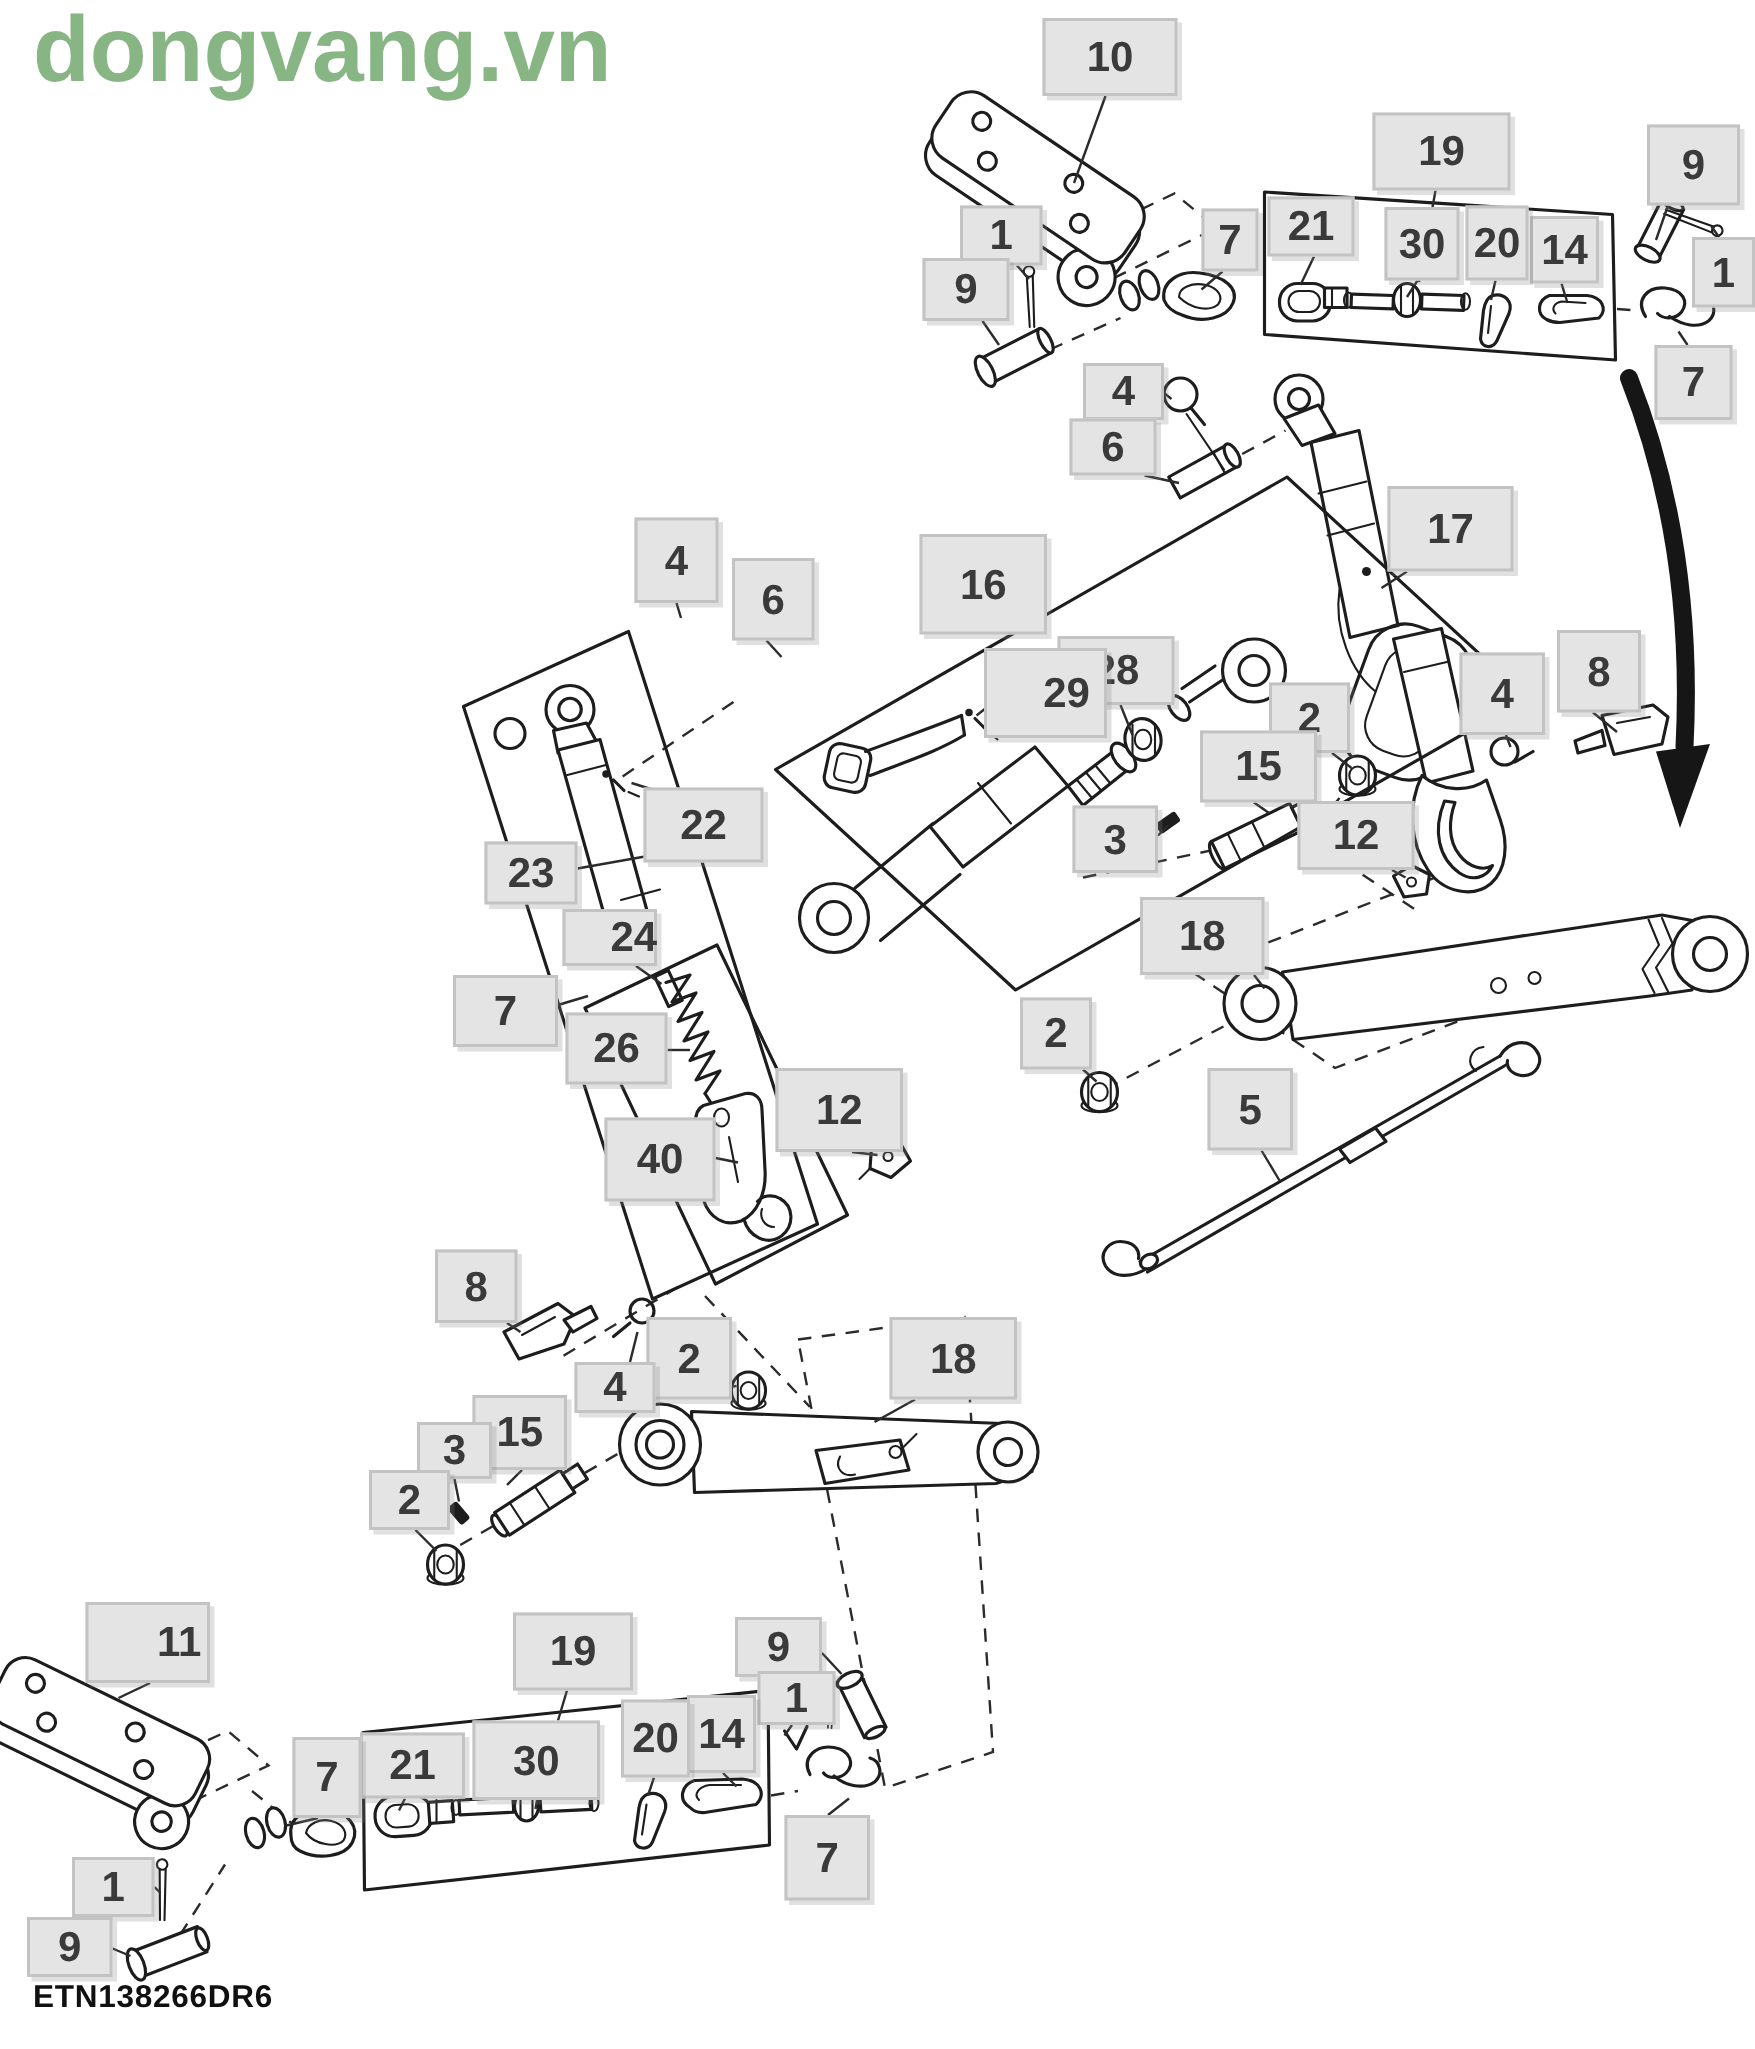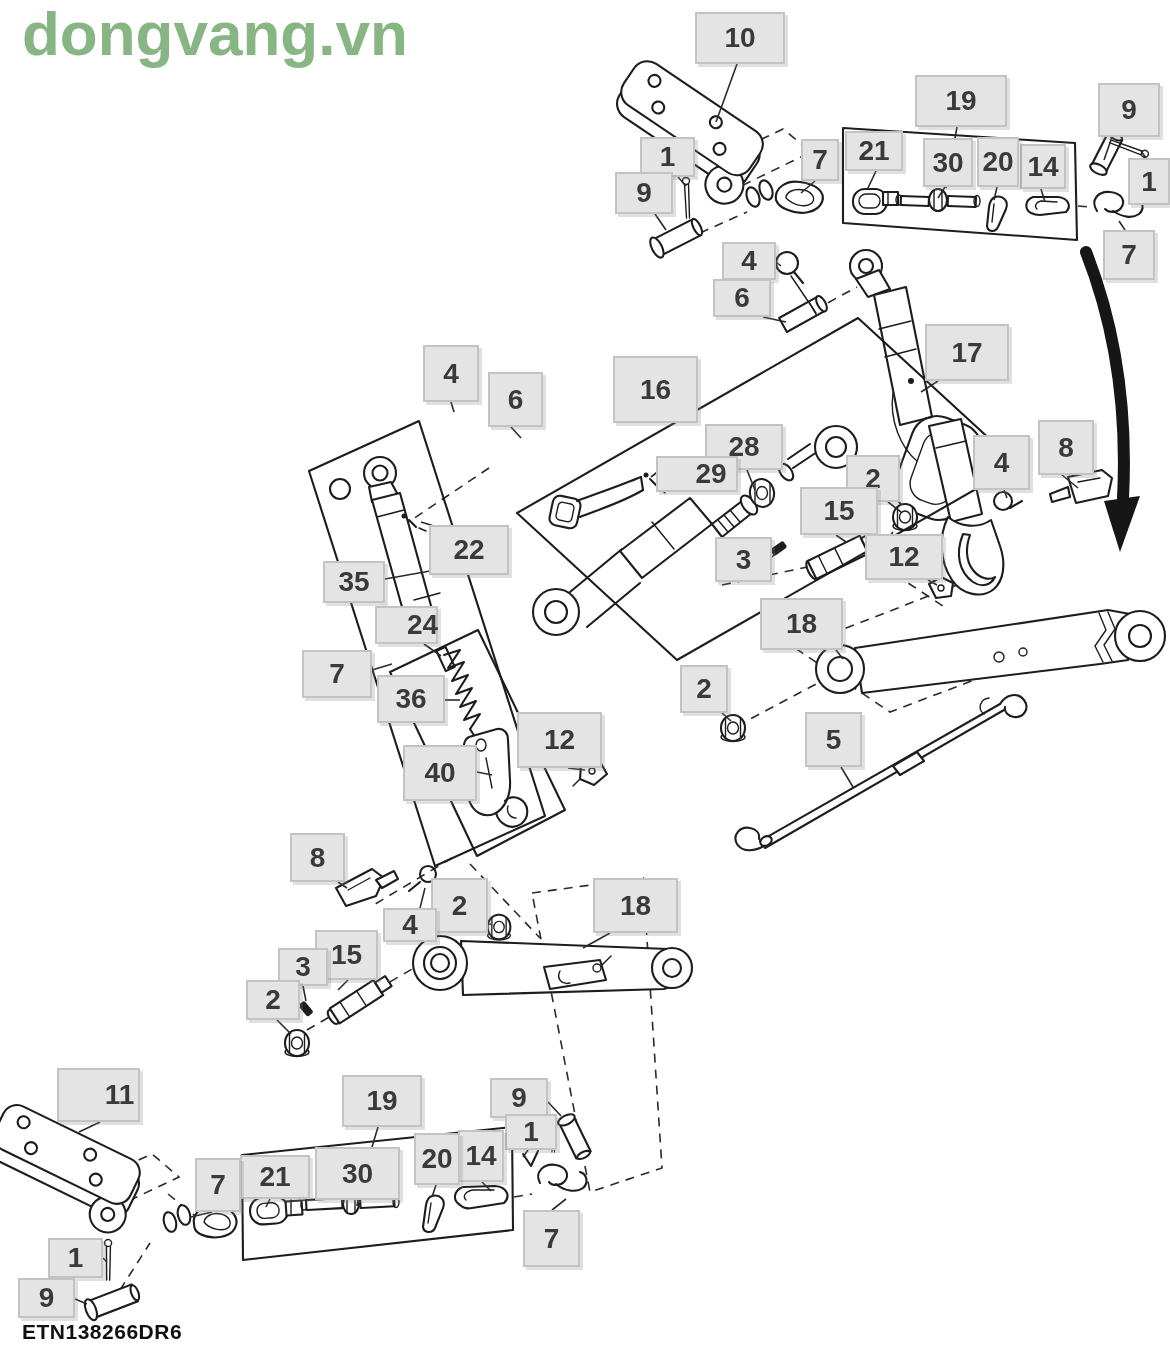--- a/index.html
+++ b/index.html
@@ -469,32 +469,32 @@
       <div class="callout" style="left: 640px; top: 137px; width: 55px; height: 40px;">1</div>
       <div class="callout" style="left: 615px; top: 172px; width: 58px; height: 42px;">9</div>
       <div class="callout" style="left: 1103px; top: 230px; width: 52px; height: 50px;">7</div>
       <div class="callout" style="left: 722px; top: 242px; width: 54px; height: 38px;">4</div>
       <div class="callout" style="left: 713px; top: 279px; width: 58px; height: 38px;">6</div>
       <div class="callout" style="left: 925px; top: 324px; width: 84px; height: 57px;">17</div>
       <div class="callout" style="left: 423px; top: 345px; width: 56px; height: 57px;">4</div>
       <div class="callout" style="left: 488px; top: 372px; width: 55px; height: 55px;">6</div>
       <div class="callout" style="left: 613px; top: 356px; width: 85px; height: 67px;">16</div>
       <div class="callout" style="left: 705px; top: 424px; width: 78px; height: 46px;">28</div>
-      <div class="callout" style="left: 656px; top: 456px; width: 82px; height: 36px; padding-left: 28px;">29</div>
+      <div class="callout" style="left: 656px; top: 432px; width: 82px; height: 60px; padding-left: 28px;">29</div>
       <div class="callout" style="left: 1038px; top: 420px; width: 56px; height: 55px;">8</div>
       <div class="callout" style="left: 973px; top: 435px; width: 57px; height: 55px;">4</div>
       <div class="callout" style="left: 846px; top: 455px; width: 54px; height: 47px;">2</div>
       <div class="callout" style="left: 800px; top: 487px; width: 78px; height: 48px;">15</div>
       <div class="callout" style="left: 715px; top: 537px; width: 57px; height: 45px;">3</div>
       <div class="callout" style="left: 865px; top: 534px; width: 78px; height: 46px;">12</div>
       <div class="callout" style="left: 405px; top: 525px; width: 80px; height: 50px; margin-left: 24px;">22</div>
-      <div class="callout" style="left: 323px; top: 561px; width: 62px; height: 42px;">35</div>
+      <div class="callout" style="left: 323px; top: 561px; width: 62px; height: 42px;">23</div>
       <div class="callout" style="left: 375px; top: 606px; width: 63px; height: 38px; padding-left: 32px;">24</div>
       <div class="callout" style="left: 302px; top: 650px; width: 70px; height: 48px;">7</div>
-      <div class="callout" style="left: 377px; top: 675px; width: 68px; height: 48px;">36</div>
+      <div class="callout" style="left: 377px; top: 675px; width: 68px; height: 48px;">26</div>
       <div class="callout" style="left: 403px; top: 745px; width: 74px; height: 56px;">40</div>
       <div class="callout" style="left: 517px; top: 712px; width: 85px; height: 56px;">12</div>
       <div class="callout" style="left: 760px; top: 598px; width: 83px; height: 52px;">18</div>
       <div class="callout" style="left: 680px; top: 665px; width: 48px; height: 48px;">2</div>
       <div class="callout" style="left: 805px; top: 712px; width: 57px; height: 55px;">5</div>
       <div class="callout" style="left: 290px; top: 833px; width: 55px; height: 49px;">8</div>
       <div class="callout" style="left: 431px; top: 878px; width: 57px; height: 55px;">2</div>
       <div class="callout" style="left: 383px; top: 908px; width: 54px; height: 34px;">4</div>
       <div class="callout" style="left: 315px; top: 930px; width: 63px; height: 50px;">15</div>
       <div class="callout" style="left: 278px; top: 948px; width: 50px; height: 38px;">3</div>

